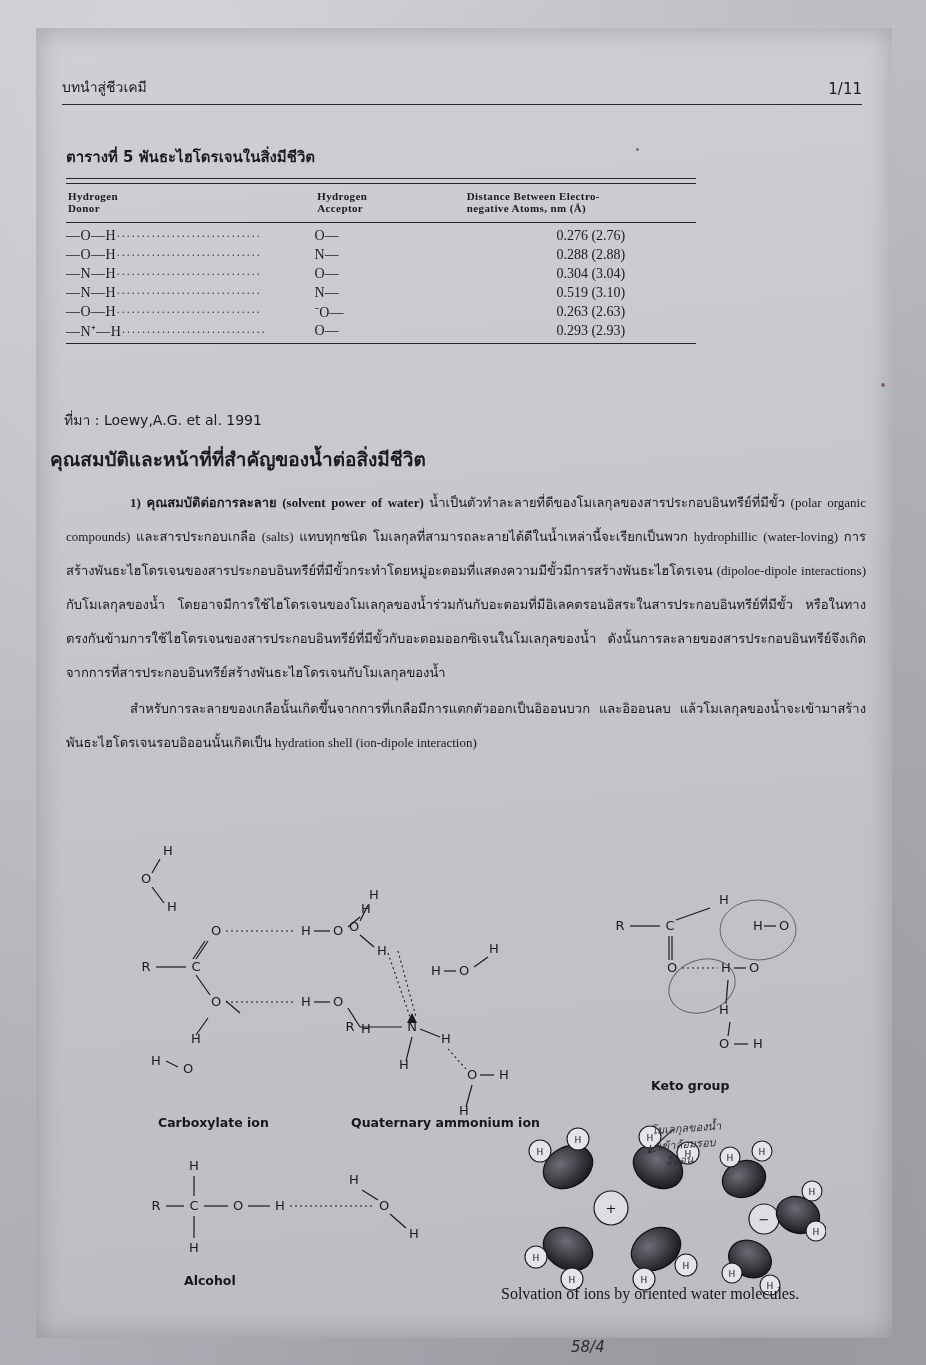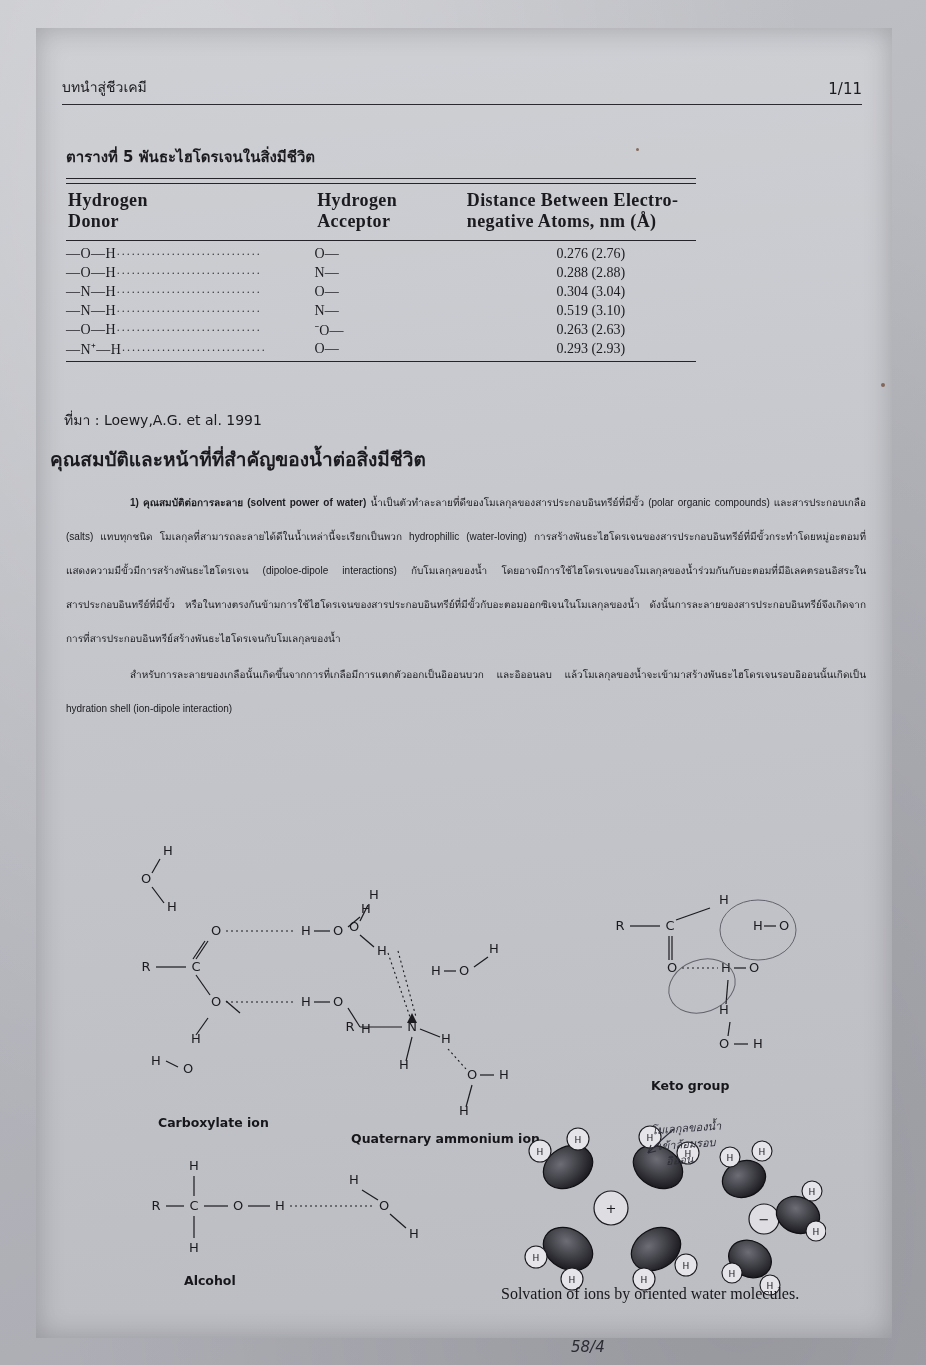--- a/index.html
+++ b/index.html
@@ -74,21 +74,21 @@
     width: 630px;
     font-family: "Liberation Serif", serif;
   }
   .htable .rule-top, .htable .rule-mid, .htable .rule-bot {
     height: 1px; background: #24242a; width: 100%;
   }
   .htable .rule-mid { margin-top: 4px; }
   .hrow-head {
     display: flex;
     padding: 6px 0 4px 2px;
-    font-size: 18px;
+    font-size: 11px;
     font-weight: bold;
     letter-spacing: .4px;
   }
   .hrow-head .c1 { width: 250px; }
   .hrow-head .c2 { width: 150px; }
   .hrow-head .c3 { width: 230px; }
   .hrow {
     display: flex;
     align-items: center;
     height: 19px;
@@ -116,22 +116,22 @@
     font-size: 19px;
     font-weight: bold;
   }
 
   
   .body-text {
     position: absolute;
     left: 30px;
     top: 458px;
     width: 800px;
-    font-family: Liberation Sans, sans-serif;
-    font-size: 10px;
+    font-family: Liberation Serif, serif;
+    font-size: 13px;
     line-height: 34px;
     text-align: justify;
   }
   .body-text p { margin: 0 0 0 0; }
   .body-text .indent { text-indent: 64px; }
   .bold { font-weight: bold; }
 
   
   .diagrams {
     position: absolute;
@@ -364,21 +364,21 @@
         <g stroke="#1a1a1f" stroke-width="1.1" stroke-dasharray="2,3" fill="none">
           <line x1="76" y1="100" x2="112" y2="100"></line>
         </g>
         <g stroke="#4b4b55" stroke-width="1" fill="none" opacity="0.8">
           <ellipse cx="152" cy="62" rx="38" ry="30"></ellipse>
           <ellipse cx="96" cy="118" rx="34" ry="26" transform="rotate(-20 96 118)"></ellipse>
         </g>
       </svg>
 
       <div class="dlabel" style="left:122px;top:272px;">Carboxylate ion</div>
-      <div class="dlabel" style="left:315px;top:272px;margin-top:16px;">Quaternary ammonium ion</div>
+      <div class="dlabel" style="left:315px;top:272px;">Quaternary ammonium ion</div>
       <div class="dlabel" style="left:615px;top:235px;">Keto group</div>
 
       <svg width="330" height="130" viewBox="0 0 330 130" style="position:absolute;left:110px;top:305px;">
         <g fill="#1a1a1f" font-family="DejaVu Sans, sans-serif" font-size="13" text-anchor="middle">
           <text x="48" y="22">H</text>
           <text x="10" y="62">R</text>
           <text x="48" y="62">C</text>
           <text x="92" y="62">O</text>
           <text x="134" y="62">H</text>
           <text x="238" y="62">O</text>

